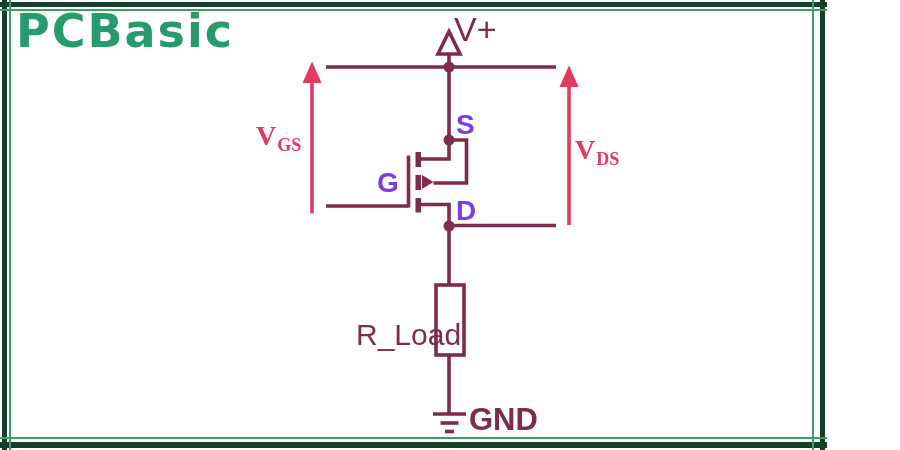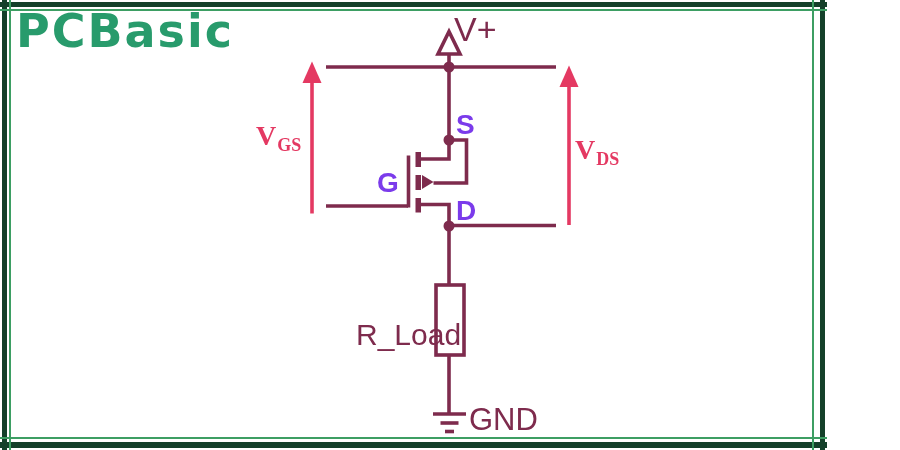--- a/index.html
+++ b/index.html
@@ -34,21 +34,21 @@
   .pink{color:#E43962;font-weight:bold;}
   .vplus{left:454px;top:12px;font-size:34px;font-weight:500;}
   .lbl-s{left:456px;top:111px;}
   .lbl-g{left:377px;top:169px;}
   .lbl-d{left:456px;top:197px;}
   .vmeas{font-size:28px;font-family:Liberation Serif, serif;}
   .vmeas .sub{font-size:18px;position:relative;top:6px;left:1px;}
   .vgs{left:256px;top:122px;}
   .vds{left:575px;top:136px;}
   .rload{left:356px;top:303px;font-size:30px;margin-top:17px;}
-  .gnd{left:469px;top:404px;font-size:31px;}
+  .gnd{left:469px;top:404px;font-size:31px;font-weight:bold;}
 </style>
 </head>
 <body>
 
 <div class="canvas">
 
   <div class="fline fd fd-top"></div>
   <div class="fline fd fd-bottom"></div>
   <div class="fline fd fd-left"></div>
   <div class="fline fd fd-right"></div>

